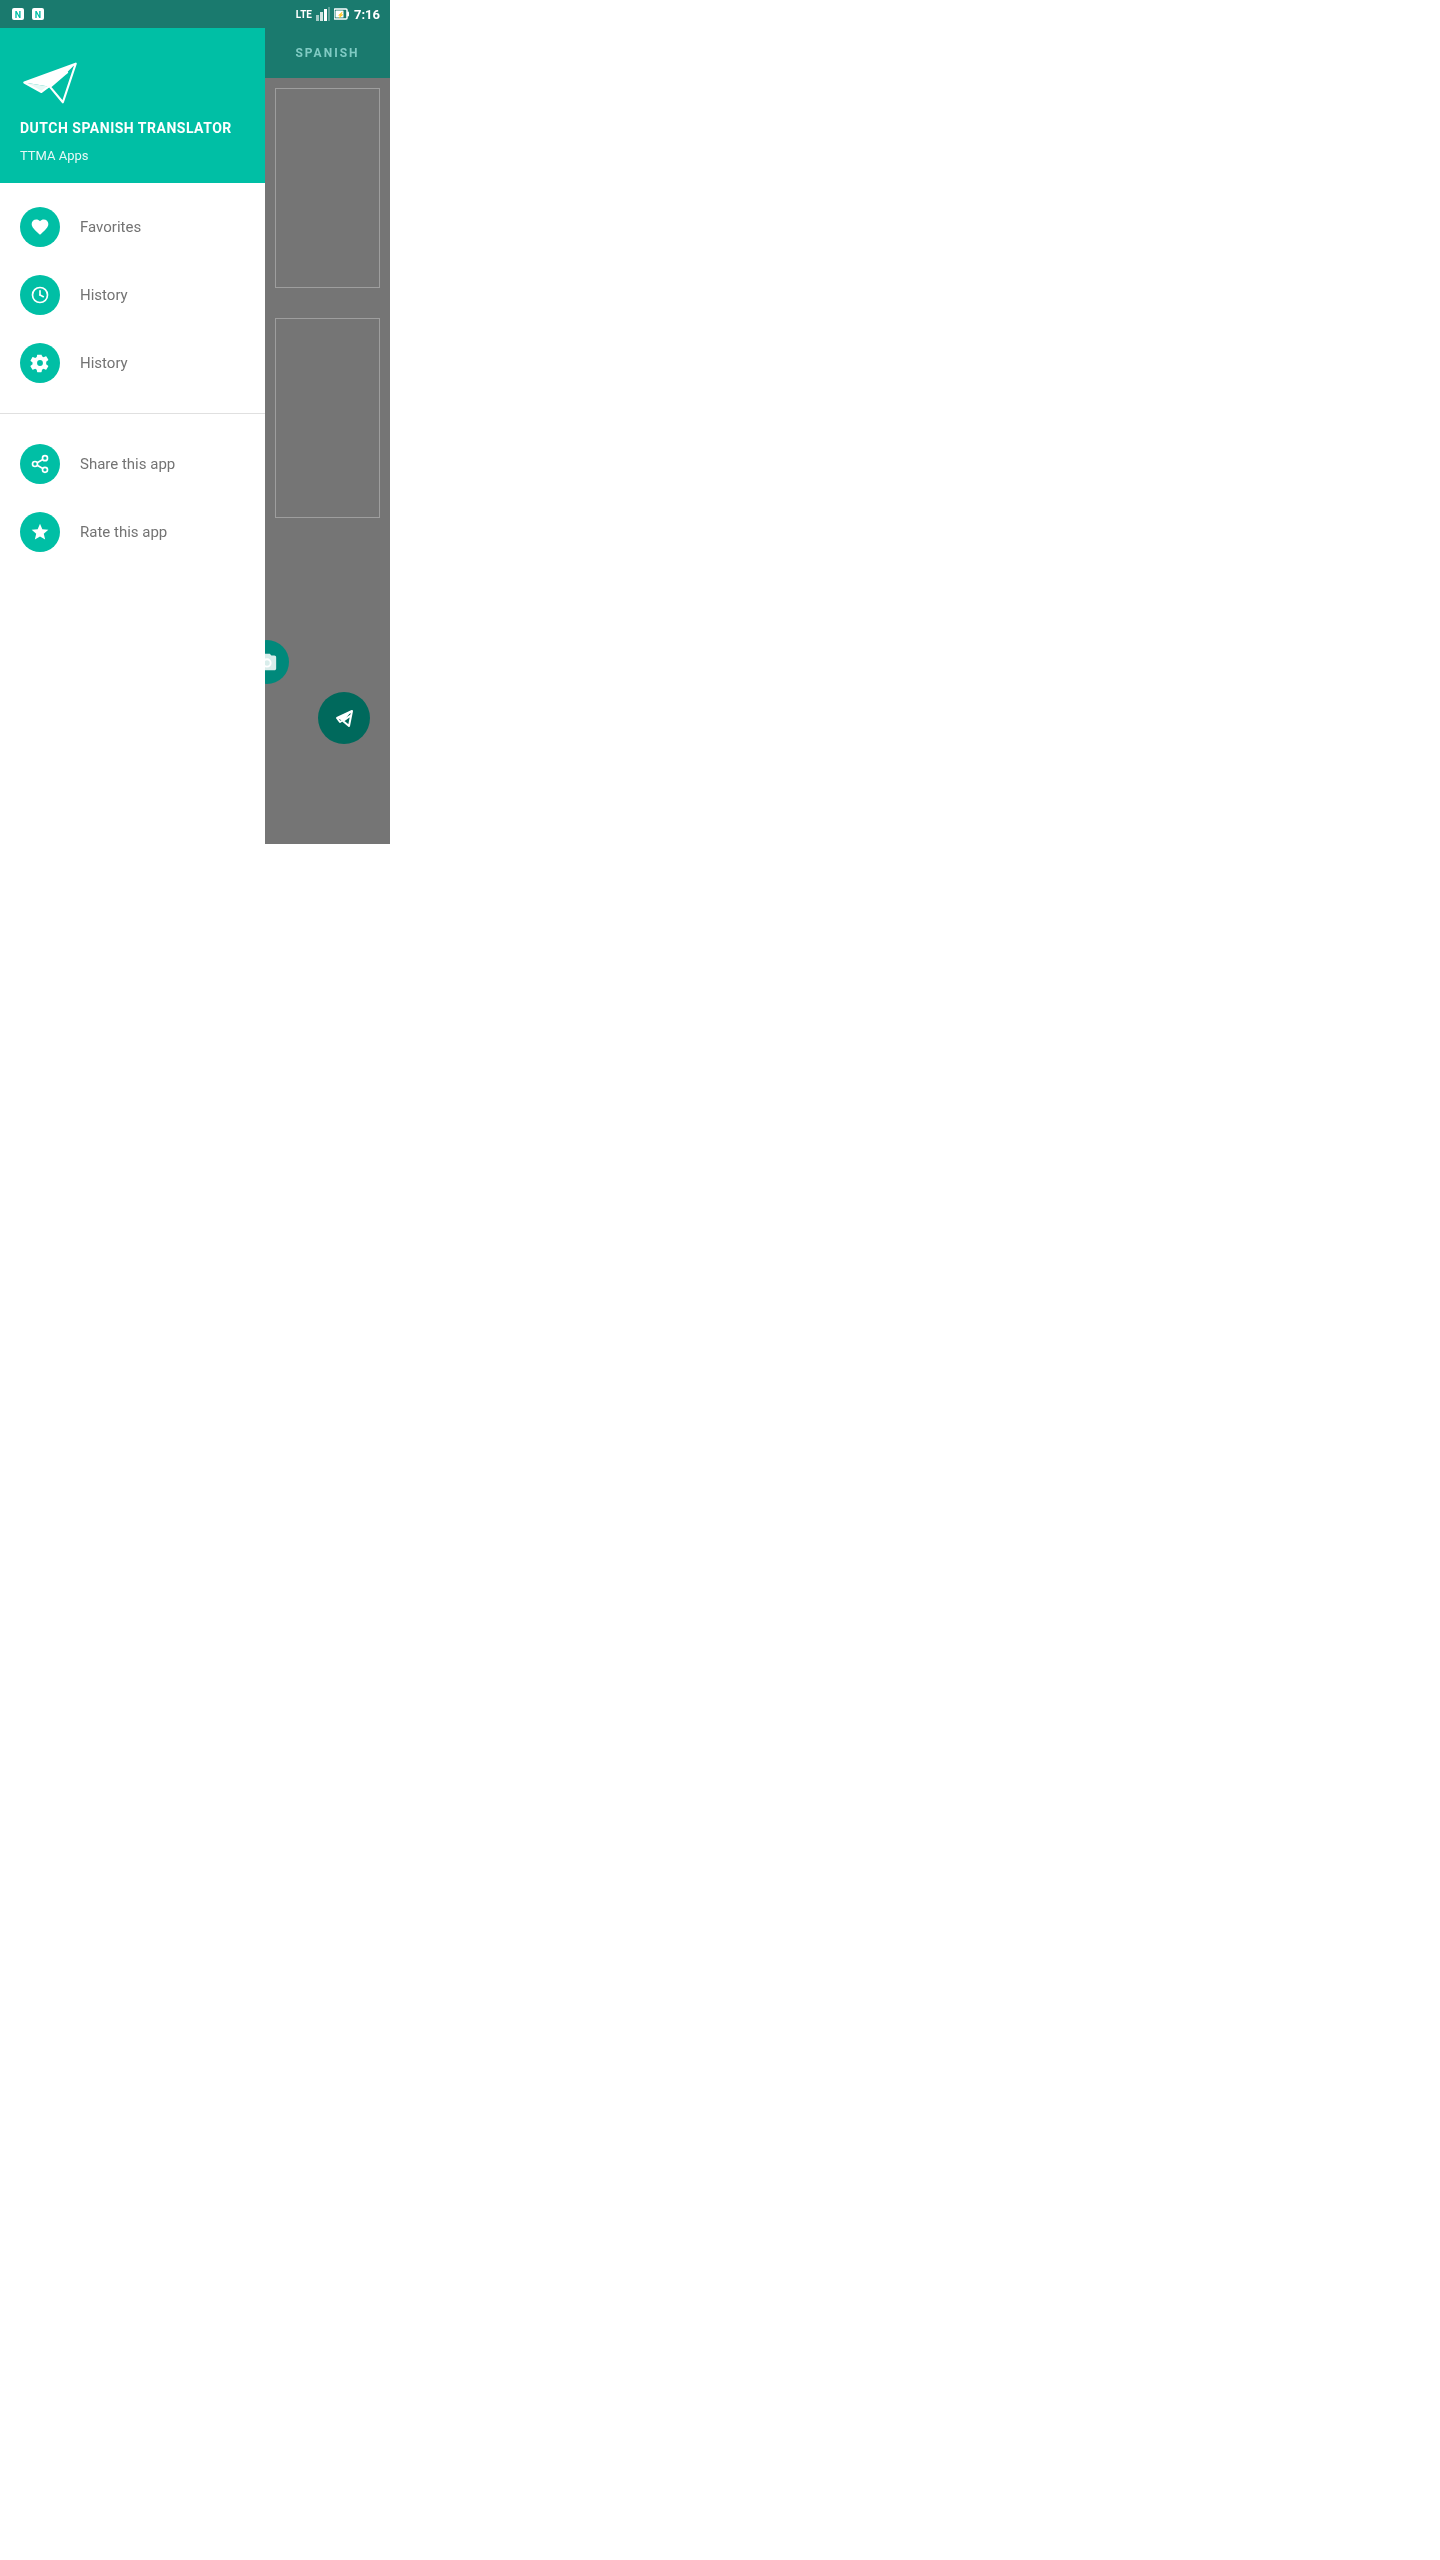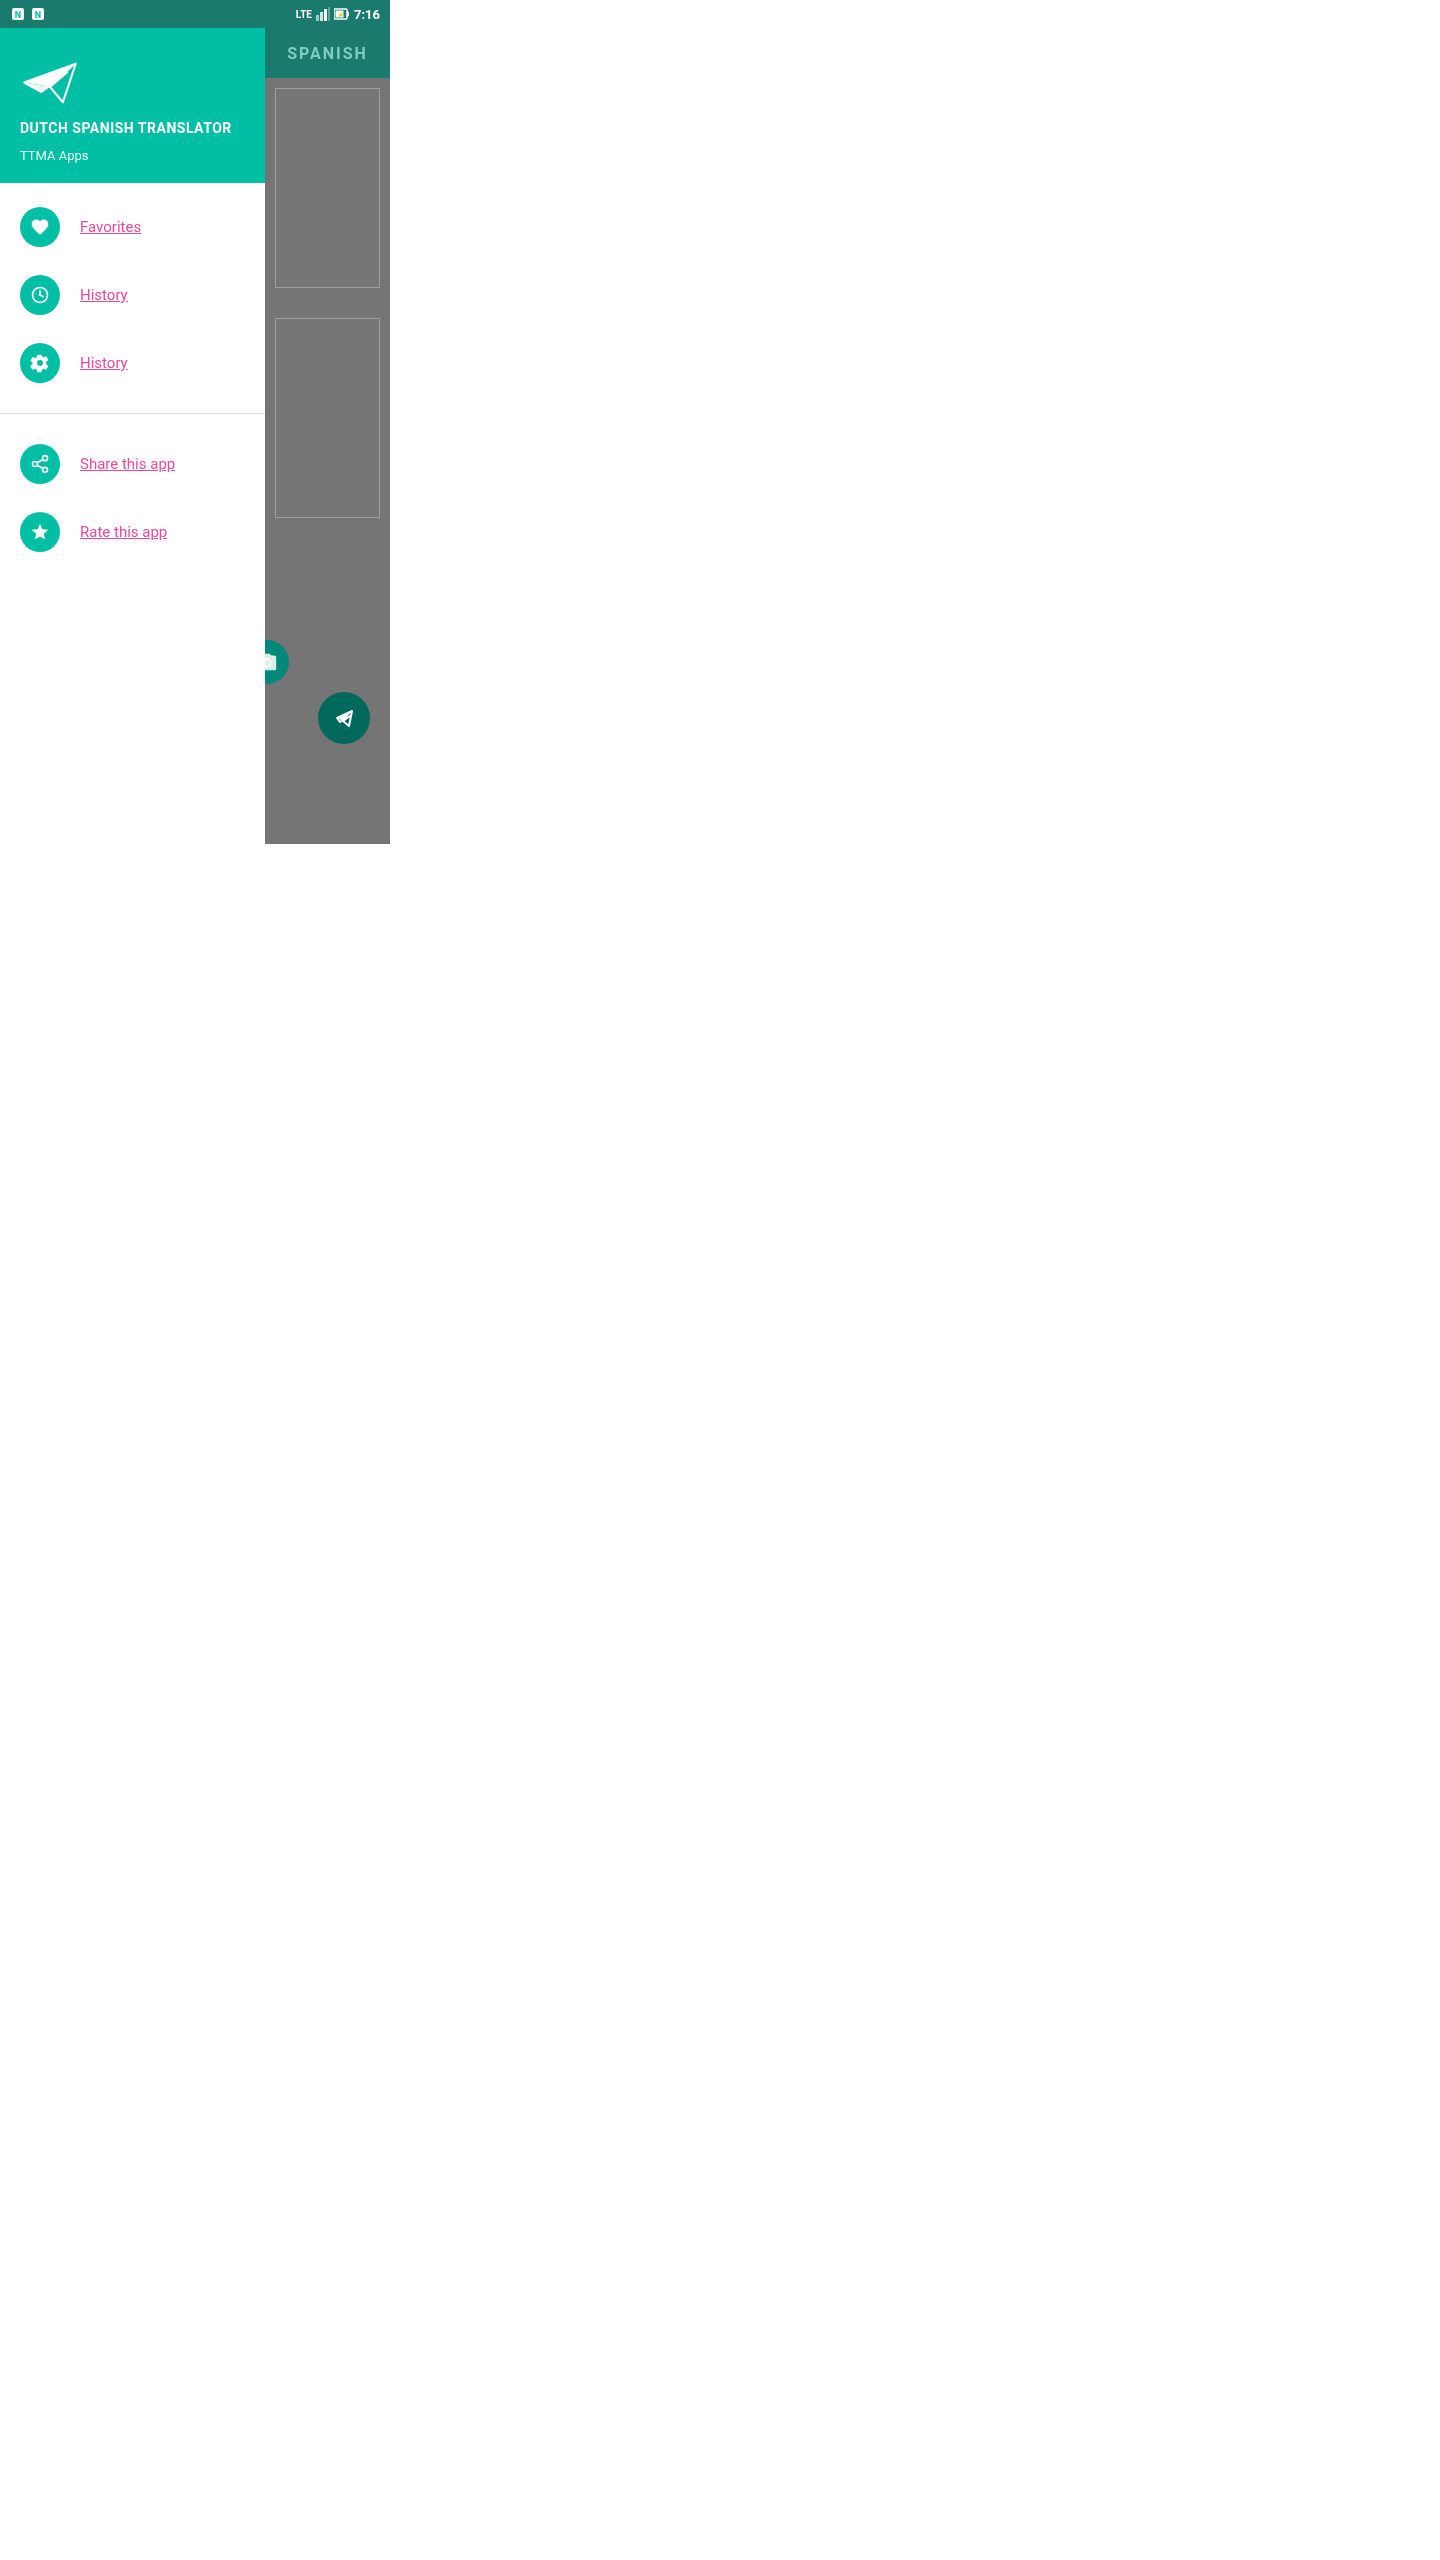--- a/index.html
+++ b/index.html
@@ -109,23 +109,22 @@
       height: 40px;
       background: #00BFA5;
       border-radius: 50%;
       display: flex;
       align-items: center;
       justify-content: center;
       flex-shrink: 0;
     }
 
     .nav-label {
-      color: #ec4899;
+      color: #737373;
       font-size: 15px;
-      text-decoration: underline;
     }
 
     .divider {
       height: 1px;
       background: #e0e0e0;
       margin: 6px 0;
     }
 
     
     .right-panel {
@@ -139,21 +138,21 @@
     .right-header {
       background: #1a7a6e;
       height: 50px;
       display: flex;
       align-items: center;
       justify-content: center;
     }
 
     .right-header-text {
       color: #80CBC4;
-      font-size: 16px;
+      font-size: 12px;
       letter-spacing: 2px;
       font-weight: bold;
     }
 
     .right-content {
       flex: 1;
       background: #757575;
       position: relative;
     }
 

